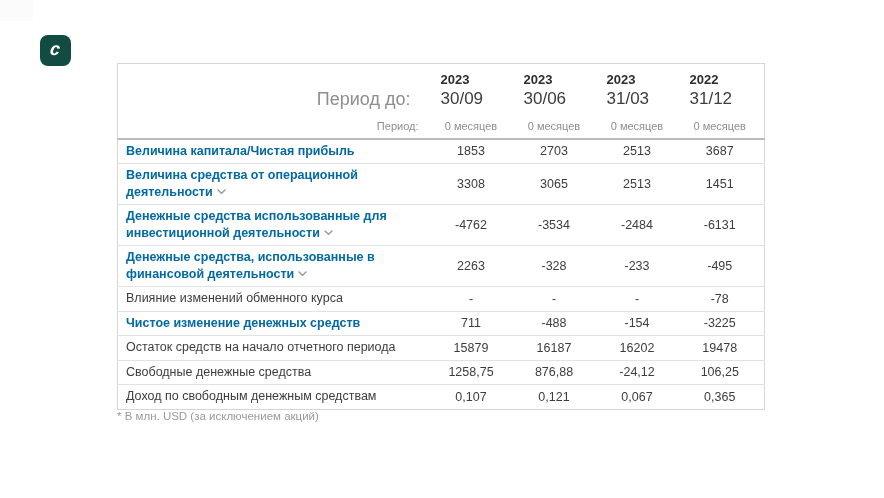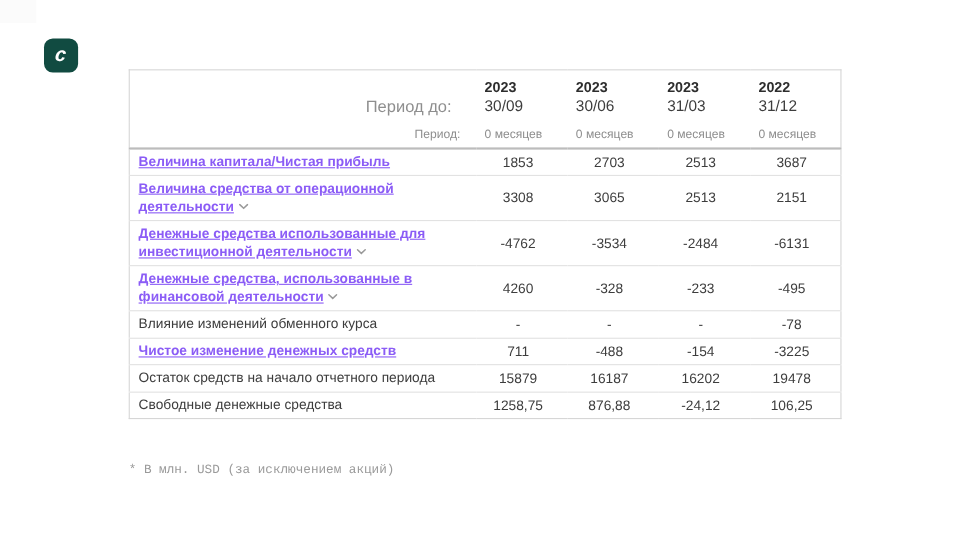--- a/index.html
+++ b/index.html
@@ -21,34 +21,34 @@
 
   .table-wrap { position:absolute; left:117px; top:63px; width:648px; }
   table {
     width:100%; border-collapse:collapse; table-layout:fixed;
     border:1px solid #d6d6d6; font-size:12.5px; color:#3d3d3d;
   }
   col.lbl-col { width:315px; }
   th { font-weight:normal; }
   .hdr-cell { text-align:left; vertical-align:bottom; padding:8px 14px 5px 8px; }
   .hdr-cell .year { font-weight:bold; color:#2d2d2d; font-size:13px; line-height:1.25; }
-  .hdr-cell .date { color:#3d3d3d; font-size:14px; line-height:1.25; }
+  .hdr-cell .date { color:#3d3d3d; font-size:17px; line-height:1.25; }
   .gray { color:#8e8e8e; }
-  .lbl-head { text-align:right; vertical-align:bottom; padding:5px 22px 5px 8px; font-size:15px; }
+  .lbl-head { text-align:right; vertical-align:bottom; padding:5px 22px 5px 8px; font-size:18px; }
   tr.period-row td { border-bottom:2px solid #bcbcbc; padding:5px 14px 6px 8px; font-size:11px; }
-  tr.period-row td.num { text-align:left; }
+  tr.period-row td.num { text-align:center; }
 
   tbody td { border-top:1px solid #e2e2e2; padding:4px 14px 4px 8px; vertical-align:middle; }
   tbody td.lbl { line-height:1.24; padding-right:6px; }
-  tbody td.lbl.bold { font-weight:bold; color:#8b5cf6;text-decoration:underline; }
+  tbody td.lbl.bold { font-weight:bold; color:#0369a1; }
   tbody td.num { text-align:center; }
   .chev { display:inline-block; margin-left:4px; vertical-align:1px; }
 
   .footnote {
-    position:absolute; left:117px; top:421px; font-size:11.5px; color:#9a9a9a;font-family:Liberation Mono, monospace;
+    position:absolute; left:117px; top:410px; font-size:11.5px; color:#9a9a9a;
   }
 </style>
 </head>
 <body>
 
 <div class="corner-artifact"></div>
 
 <div class="logo" style="background: rgb(17, 75, 65);">
   <span class="glyph">c</span>
 </div>
@@ -102,40 +102,40 @@
         </tr>
         <tr>
     <td class="lbl bold">
       <span class="row-label">Величина средства от операционной деятельности</span><span class="chev"><svg width="9" height="6" viewBox="0 0 9 6">
                 <path d="M1 1l3.5 3.3L8 1" stroke="#9a9a9a" stroke-width="1.4" fill="none" stroke-linecap="round"></path>
               </svg></span>
     </td>
   <td class="num">3308</td>
           <td class="num">3065</td>
           <td class="num">2513</td>
-          <td class="num">2151</td>
+          <td class="num">1451</td>
         </tr>
         <tr>
     <td class="lbl bold">
       <span class="row-label">Денежные средства использованные для инвестиционной деятельности</span><span class="chev"><svg width="9" height="6" viewBox="0 0 9 6">
                 <path d="M1 1l3.5 3.3L8 1" stroke="#9a9a9a" stroke-width="1.4" fill="none" stroke-linecap="round"></path>
               </svg></span>
     </td>
   <td class="num">-4762</td>
           <td class="num">-3534</td>
           <td class="num">-2484</td>
           <td class="num">-6131</td>
         </tr>
         <tr>
     <td class="lbl bold">
       <span class="row-label">Денежные средства, использованные в финансовой деятельности</span><span class="chev"><svg width="9" height="6" viewBox="0 0 9 6">
                 <path d="M1 1l3.5 3.3L8 1" stroke="#9a9a9a" stroke-width="1.4" fill="none" stroke-linecap="round"></path>
               </svg></span>
     </td>
-  <td class="num">4260</td>
+  <td class="num">2263</td>
           <td class="num">-328</td>
           <td class="num">-233</td>
           <td class="num">-495</td>
         </tr>
         <tr>
     <td class="lbl">
       <span class="row-label">Влияние изменений обменного курса</span>
     </td>
   <td class="num">-</td>
           <td class="num">-</td>
@@ -162,17 +162,26 @@
         </tr>
         <tr>
     <td class="lbl">
       <span class="row-label">Свободные денежные средства</span>
     </td>
   <td class="num">1258,75</td>
           <td class="num">876,88</td>
           <td class="num">-24,12</td>
           <td class="num">106,25</td>
         </tr>
+        <tr>
+    <td class="lbl">
+      <span class="row-label">Доход по свободным денежным средствам</span>
+    </td>
+  <td class="num">0,107</td>
+          <td class="num">0,121</td>
+          <td class="num">0,067</td>
+          <td class="num">0,365</td>
+        </tr>
       </tbody>
   </table>
 </div>
 
 <div class="footnote">* В млн. USD (за исключением акций)</div>
 
 </body></html>

